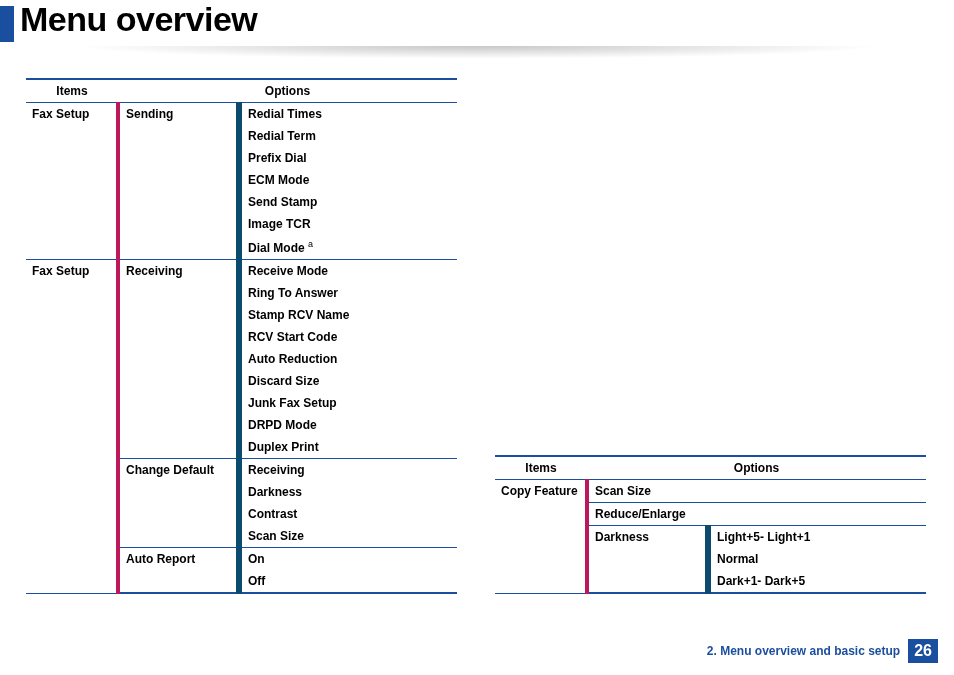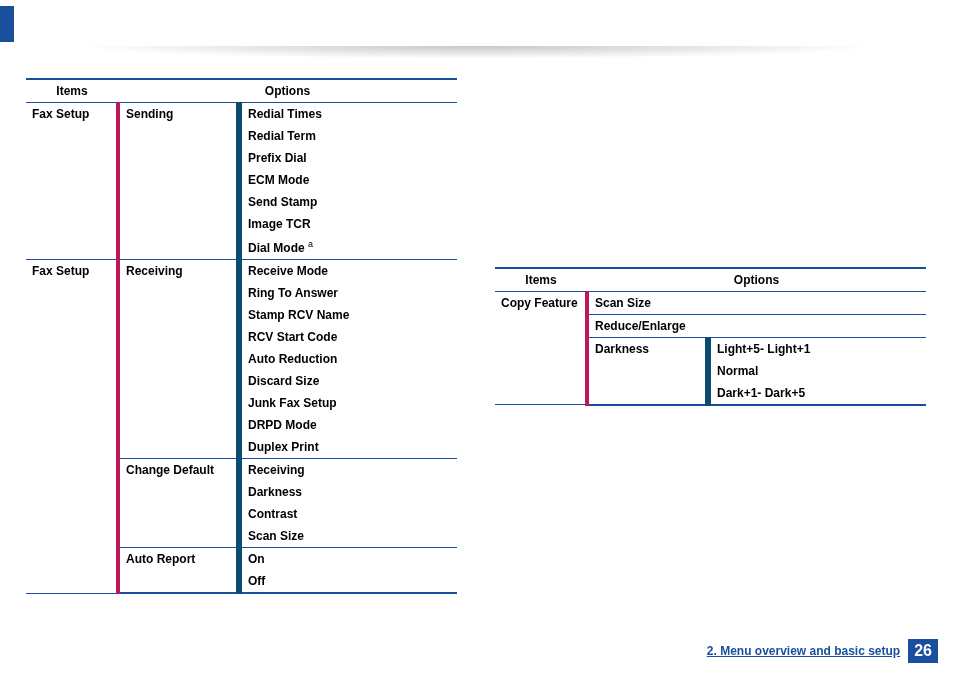--- a/index.html
+++ b/index.html
@@ -39,21 +39,21 @@
     top: 46px;
     height: 18px;
     background: radial-gradient(ellipse 60% 100% at 50% 0%, rgba(0,0,0,0.22), rgba(0,0,0,0) 70%);
     pointer-events: none;
   }
   .columns {
     display: flex;
     flex-direction: row;
     padding: 30px 28px 0 26px;
     gap: 38px;
-    align-items: center;
+    align-items: flex-end;
   }
   .col {
     width: 432px;
   }
   table.menu {
     border-collapse: collapse;
     width: 100%;
     font-size: 12px;
   }
   table.menu th, table.menu td {
@@ -101,35 +101,35 @@
   .footer {
     position: absolute;
     right: 16px;
     bottom: 12px;
     display: flex;
     align-items: center;
     gap: 8px;
     font-size: 12px;
     font-weight: 800;
     color: #1a4e9e;
-    text-decoration: underline;
   }
   .page-badge {
     background: #1a4e9e;
     color: #fff;
     padding: 3px 6px;
     font-size: 16px;
     font-weight: 800;
   }
 </style>
 </head>
 <body>
 
 <div class="title-bar">
   <div class="title-accent"></div>
+  <div class="title-text">Menu overview</div>
   <div class="title-shadow"></div>
 </div>
 
 <div class="columns">
   <div class="col">
     <table class="menu">
       <thead>
         <tr>
           <th>Items</th>
           <th colspan="2">Options</th>

